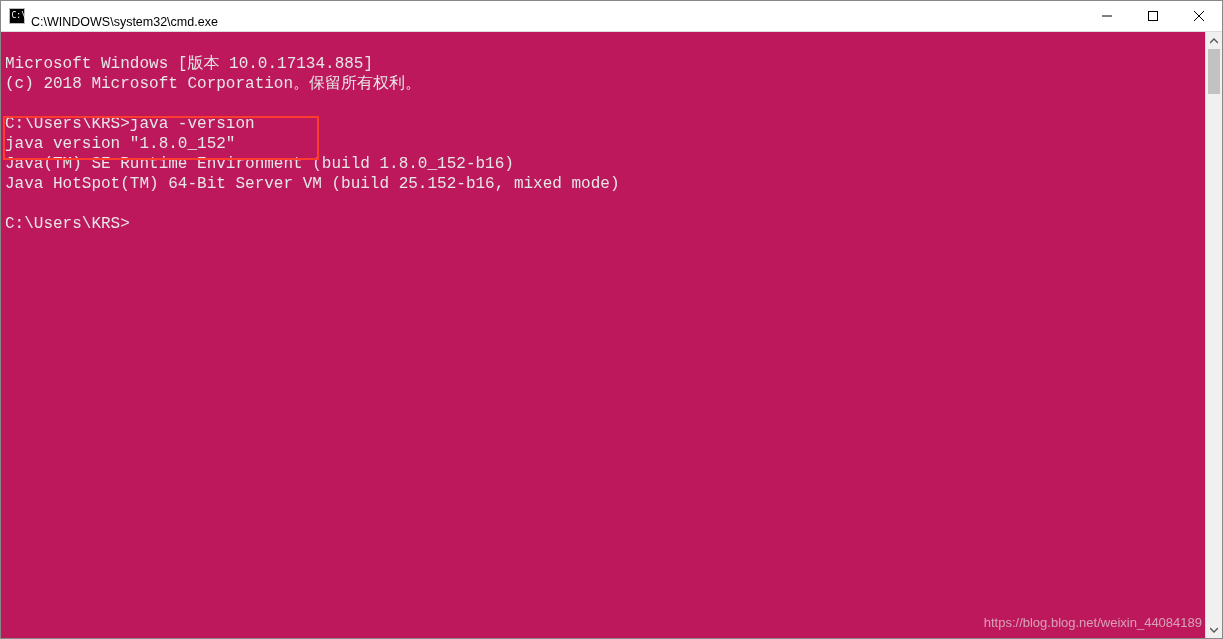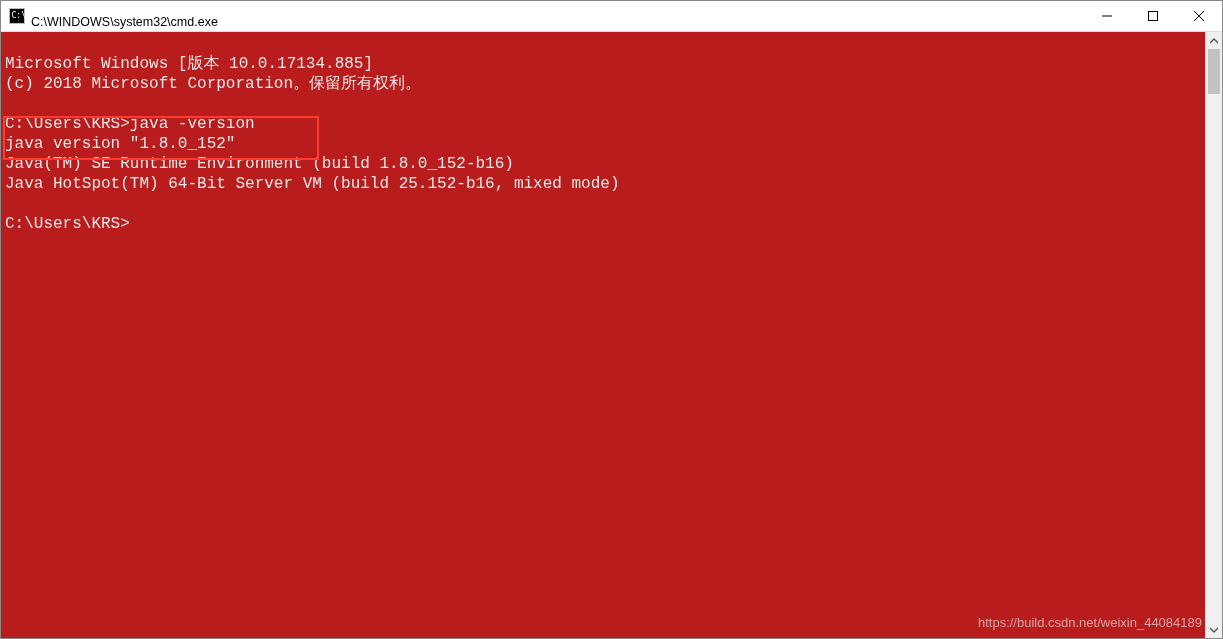--- a/index.html
+++ b/index.html
@@ -6,21 +6,21 @@
   html, body { width: 1223px; height: 639px; overflow: hidden; font-family: "Segoe UI", Tahoma, sans-serif; background: #fff; }
   .window { width: 1223px; height: 639px; border: 1px solid #888; display: flex; flex-direction: column; }
   .titlebar { height: 31px; background: #ffffff; display: flex; align-items: center; border-bottom: 1px solid #ddd; }
   .titlebar-icon { width: 16px; height: 16px; margin-left: 8px; margin-right: 6px; display: inline-flex; align-items: center; justify-content: center; }
   .titlebar-icon svg { width: 16px; height: 16px; }
   .titlebar-text { font-size: 12.5px; color: #000; flex: 0 0 auto; margin-top: 12px; }
   .titlebar-spacer { flex: 1 1 auto; }
   .win-btns { display: flex; height: 31px; }
   .win-btn { width: 46px; height: 31px; display: flex; align-items: center; justify-content: center; color: #333; }
   .win-btn svg { width: 10px; height: 10px; }
-  .console-wrap { flex: 1 1 auto; display: flex; background: #b91c1c; position: relative; gap: 13px; }
+  .console-wrap { flex: 1 1 auto; display: flex; background: #be185d; position: relative; gap: 13px; }
   .console { flex: 1 1 auto; padding: 2px 4px 2px 4px; font-family: "NSimSun","SimSun","MS Gothic","Courier New",monospace; font-size: 16px; line-height: 20px; color: #e6e6e6; white-space: pre; letter-spacing: 0px; }
   .hl-box { position: absolute; border: 2px solid #ff3b30; pointer-events: none; }
   .scrollbar { width: 17px; background: #f0f0f0; display: flex; flex-direction: column; border-left: 1px solid #ddd; }
   .scroll-arrow { height: 17px; display: flex; align-items: center; justify-content: center; color: #555; font-size: 9px; }
   .scroll-thumb { flex: 0 0 45px; background: #c2c2c2; margin: 0 2px; border-radius: 0; }
   .scroll-track { flex: 1 1 auto; }
   .watermark { position: absolute; right: 20px; bottom: 8px; color: rgba(230,230,230,0.65); font-size: 13px; font-family: Arial, sans-serif; pointer-events: none; }
 </style>
 </head>
 <body>
@@ -80,16 +80,16 @@
       </div>
       <div class="scroll-thumb"></div>
       <div class="scroll-track"></div>
       <div class="scroll-arrow">
         <svg viewBox="0 0 8 8" width="8" height="8">
             <polyline points="0,2 4,6 8,2" fill="none" stroke="#555" stroke-width="1.3"></polyline>
           </svg>
       </div>
     </div>
 
-    <div class="watermark">https://build.csdn.net/weixin_44084189</div>
+    <div class="watermark">https://blog.blog.net/weixin_44084189</div>
   </div>
 
 </div>
 
 </body></html>

